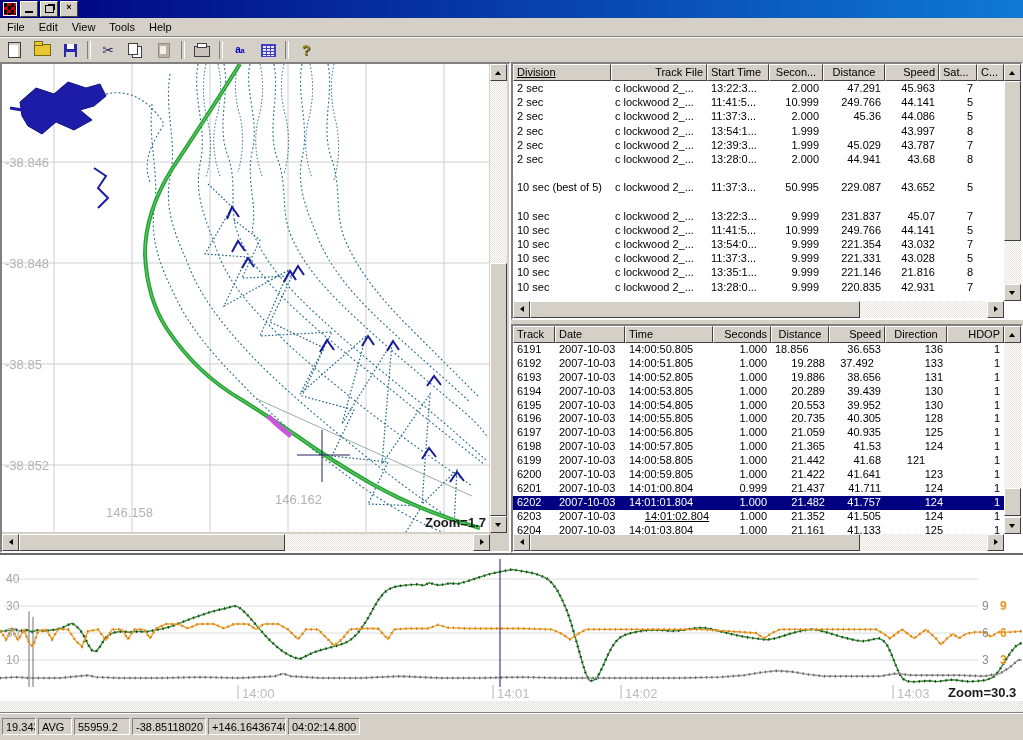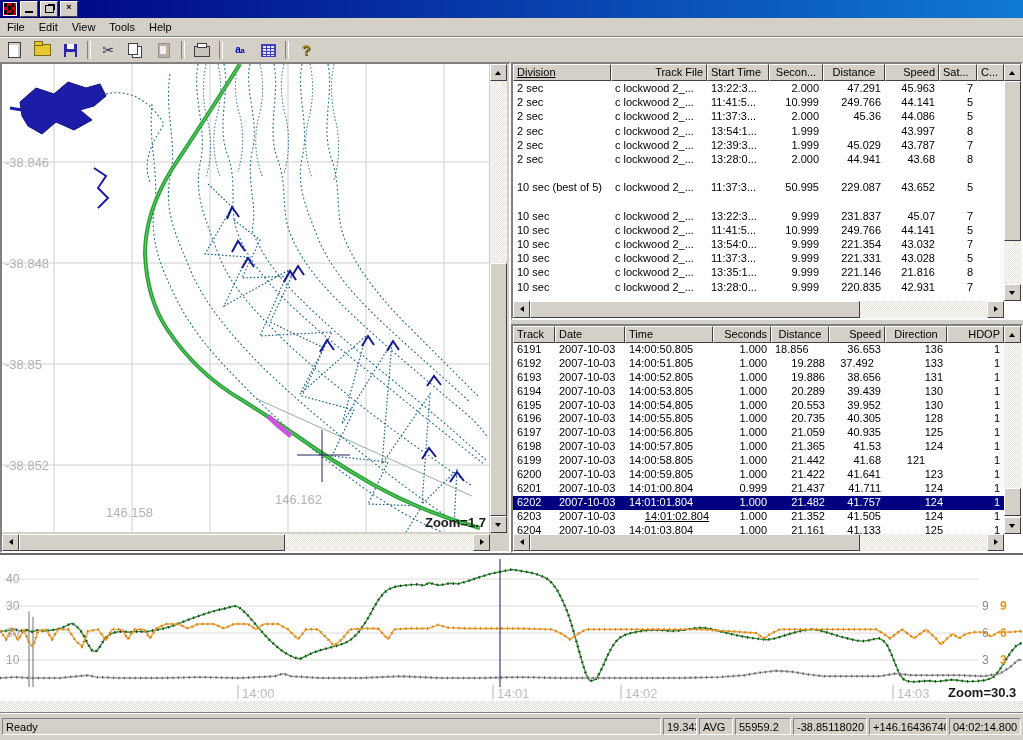--- a/index.html
+++ b/index.html
@@ -655,21 +655,20 @@
         <div class="chart-time" style="left: 242px; top: 131px;">14:00</div>
         <div class="chart-time" style="left: 497px; top: 131px;">14:01</div>
         <div class="chart-time" style="left: 625px; top: 131px;">14:02</div>
         <div class="chart-time" style="left: 897px; top: 131px;">14:03</div>
       </div>
     <div class="chart-dither"></div>
     <div class="chart-zoom" style="left:948px;top:130px;">Zoom=30.3</div>
   </div>
 
   <div class="statusbar" id="statusbar">
-      <div class="sb-field" style="flex: 1 1 0%;">Ready</div>
       <div class="sb-field" style="width: 34px;">19.343</div>
       <div class="sb-field" style="width: 34px;">AVG</div>
       <div class="sb-field" style="width: 56px;">55959.2</div>
       <div class="sb-field" style="width: 74px;">-38.85118020</div>
       <div class="sb-field" style="width: 78px;">+146.16436740</div>
       <div class="sb-field" style="width: 72px;">04:02:14.800</div>
     </div>
 
 </div>
 

